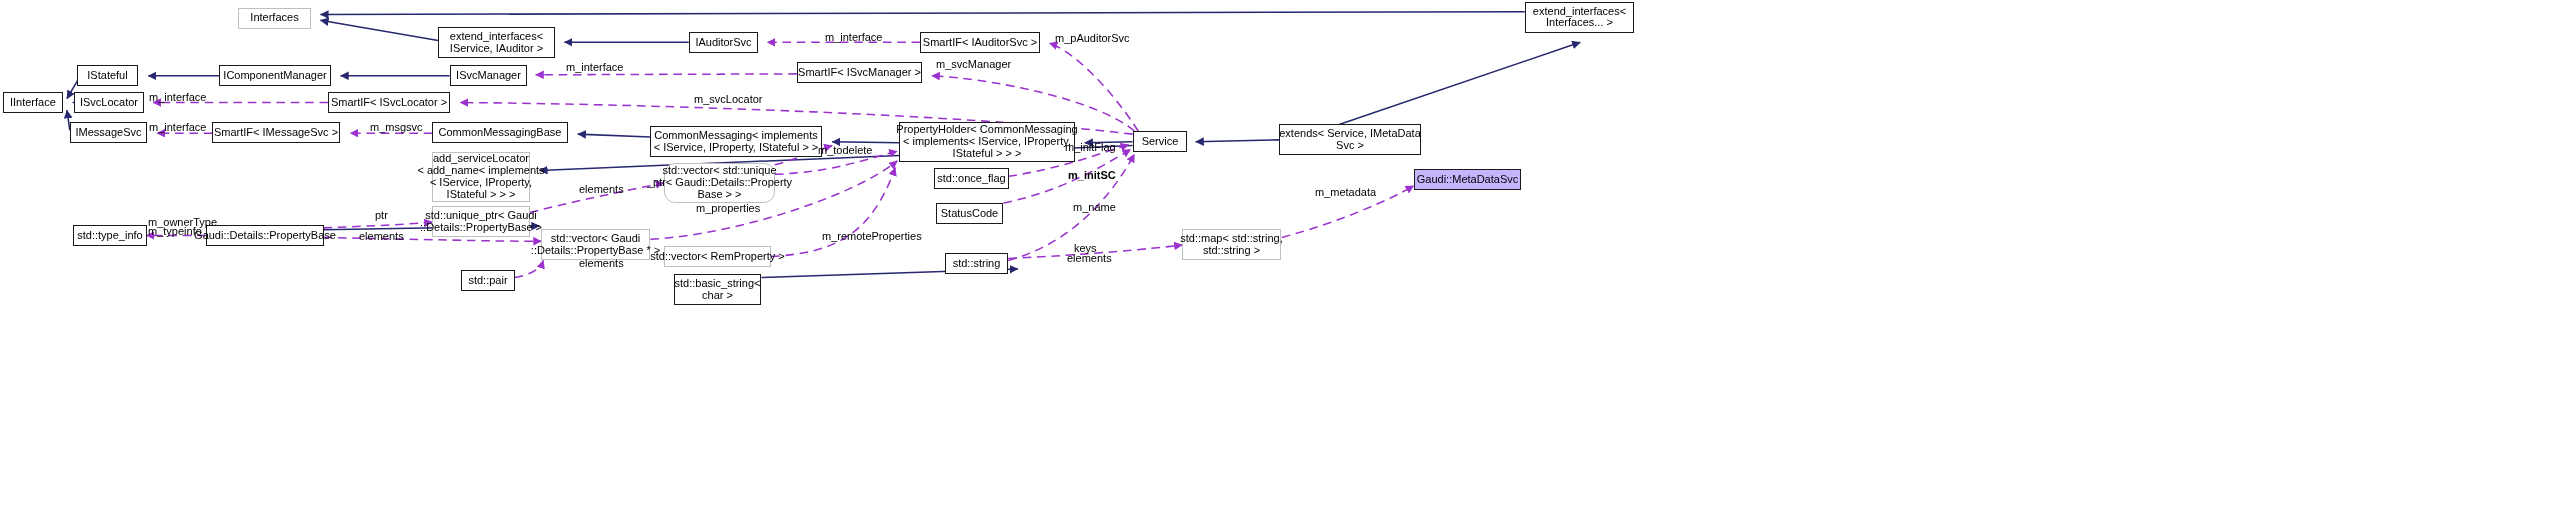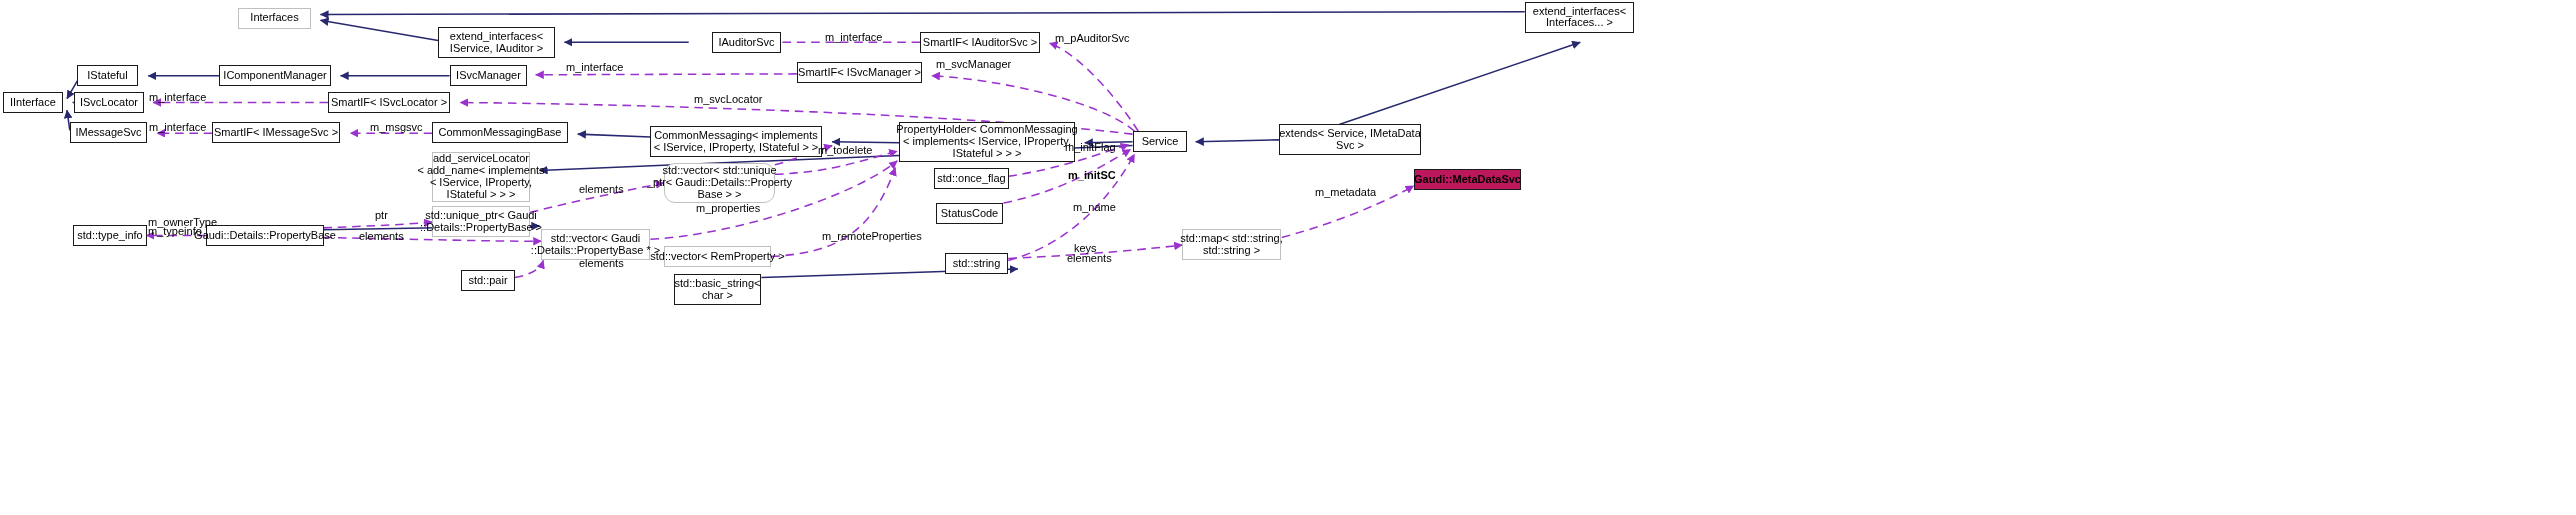--- a/index.html
+++ b/index.html
@@ -5,21 +5,21 @@
   html,body{margin:0;padding:0;background:#ffffff;}
   body{font-family:"Liberation Sans",sans-serif;}
   #canvas{position:relative;width:2576px;height:516px;background:#fff;overflow:hidden;}
   #edges{position:absolute;left:0;top:0;width:2576px;height:516px;}
   .node{position:absolute;box-sizing:border-box;background:#ffffff;
         border:1px solid #000000;display:flex;align-items:center;justify-content:center;
         text-align:center;line-height:1.08;color:#000;font-size:11px;
         white-space:pre;padding:1px 2.9px;}
   .node.solid{border:1.3px solid #1a1a1a;}
   .node.light{border:1px solid #bfbfbf;}
-  .node.target{background:#be185d;border:1.3px solid #1a1a1a;font-weight:bold;}
+  .node.target{background:#c4b5fd;border:1.3px solid #1a1a1a;}
   .elabel{position:absolute;font-size:11px;color:#000;white-space:pre;
           background:transparent;line-height:1.05;text-align:center;}
 </style>
 </head>
 <body>
 
 <div id="canvas">
 
   <svg id="edges" viewBox="0 0 2693 539" xmlns="http://www.w3.org/2000/svg">
     <defs>
@@ -110,21 +110,21 @@
 
       <path d="M1054,270 C1140,266 1200,260 1236,256"></path>
 
       <path d="M538,290 C560,286 566,278 568,272"></path>
     </g>
   </svg>
 
   <div class="node light" style="left:238px;top:7.7px;width:73px;height:21px;"><span>Interfaces</span></div>
   <div class="node solid" style="left:438px;top:27px;width:117px;height:31px;"><span>extend_interfaces&lt;
 IService, IAuditor &gt;</span></div>
-  <div class="node solid" style="left:689px;top:32px;width:69px;height:21px;margin-left:23px;"><span>IAuditorSvc</span></div>
+  <div class="node solid" style="left:689px;top:32px;width:69px;height:21px;"><span>IAuditorSvc</span></div>
   <div class="node solid" style="left:920px;top:32px;width:120px;height:21px;"><span>SmartIF&lt; IAuditorSvc &gt;</span></div>
   <div class="node solid" style="left:1525px;top:1.9px;width:109px;height:31px;"><span>extend_interfaces&lt;
 Interfaces... &gt;</span></div>
   <div class="node solid" style="left:77px;top:65px;width:61px;height:21px;"><span>IStateful</span></div>
   <div class="node solid" style="left:219px;top:65px;width:112px;height:21px;"><span>IComponentManager</span></div>
   <div class="node solid" style="left:450px;top:65px;width:77px;height:21px;"><span>ISvcManager</span></div>
   <div class="node solid" style="left:797px;top:62px;width:125px;height:21px;"><span>SmartIF&lt; ISvcManager &gt;</span></div>
   <div class="node solid" style="left:2.9px;top:92px;width:60px;height:21px;"><span>IInterface</span></div>
   <div class="node solid" style="left:74px;top:92px;width:70px;height:21px;"><span>ISvcLocator</span></div>
   <div class="node solid" style="left:328px;top:92px;width:122px;height:21px;"><span>SmartIF&lt; ISvcLocator &gt;</span></div>

